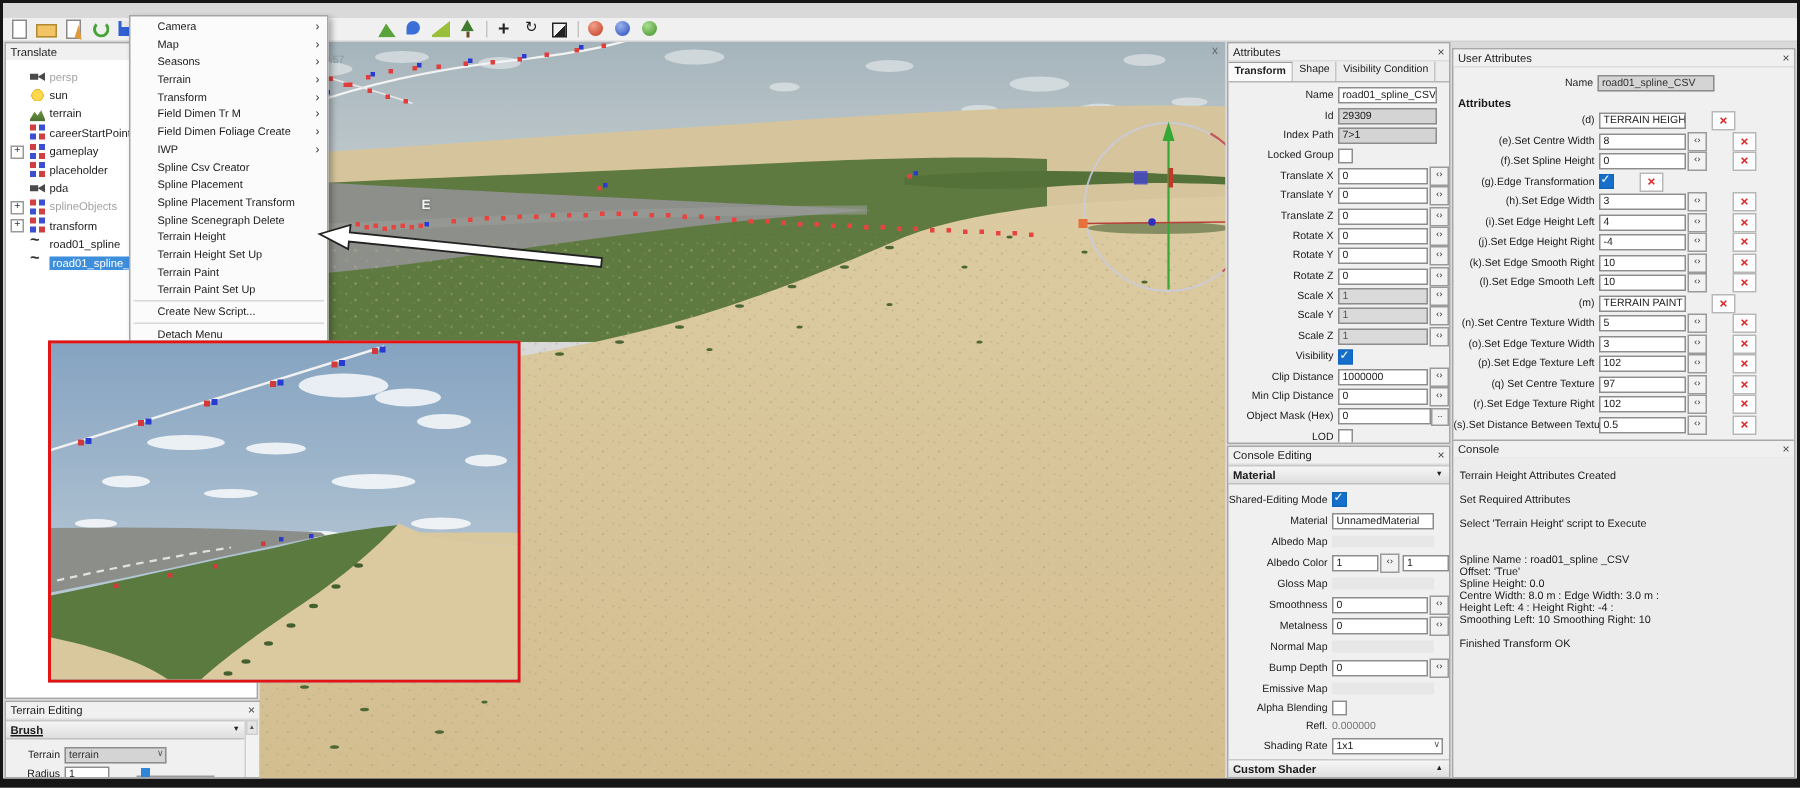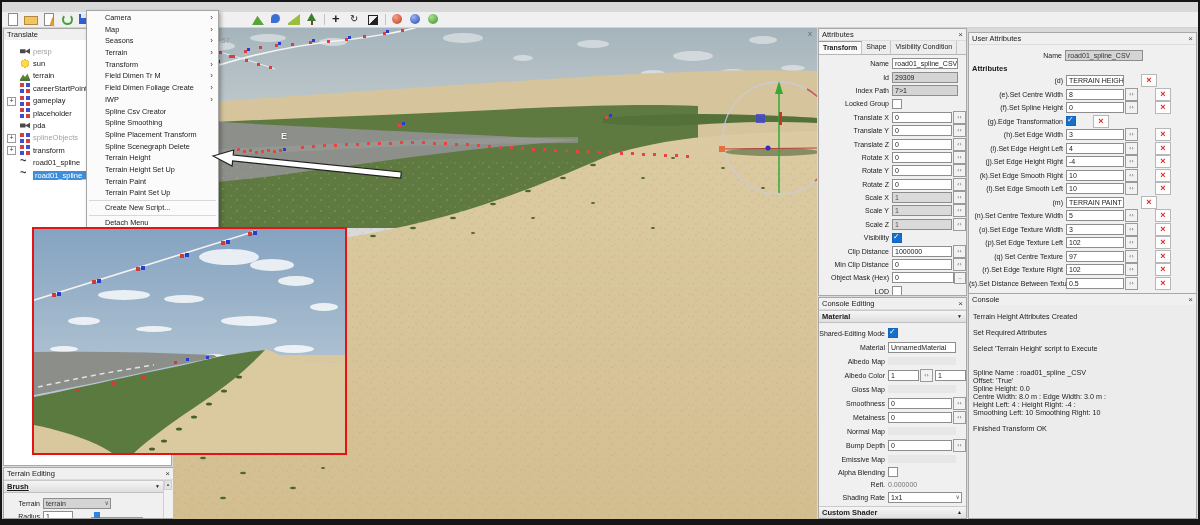--- a/index.html
+++ b/index.html
@@ -822,21 +822,21 @@
           <span>IWP</span>
           <span class="sub">›</span>
         </div>
 
         <div class="mi">
           <span>Spline Csv Creator</span>
           
         </div>
 
         <div class="mi">
-          <span>Spline Smoothing</span>
+          <span>Spline Placement</span>
           
         </div>
 
         <div class="mi">
           <span>Spline Placement Transform</span>
           
         </div>
 
         <div class="mi">
           <span>Spline Scenegraph Delete</span>

